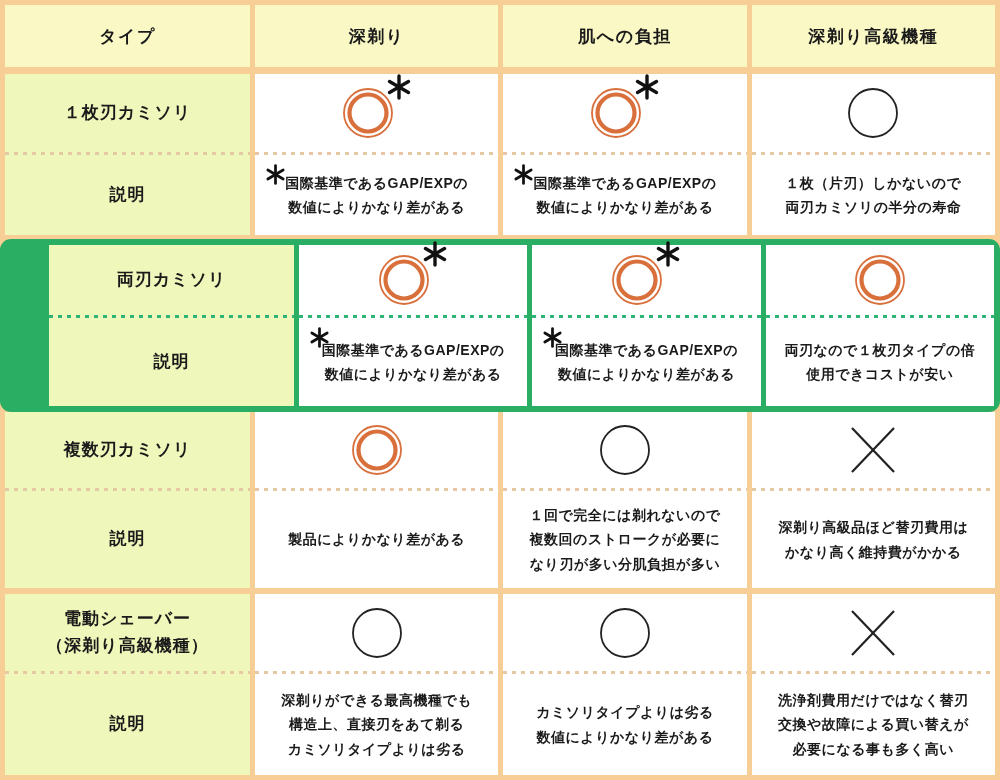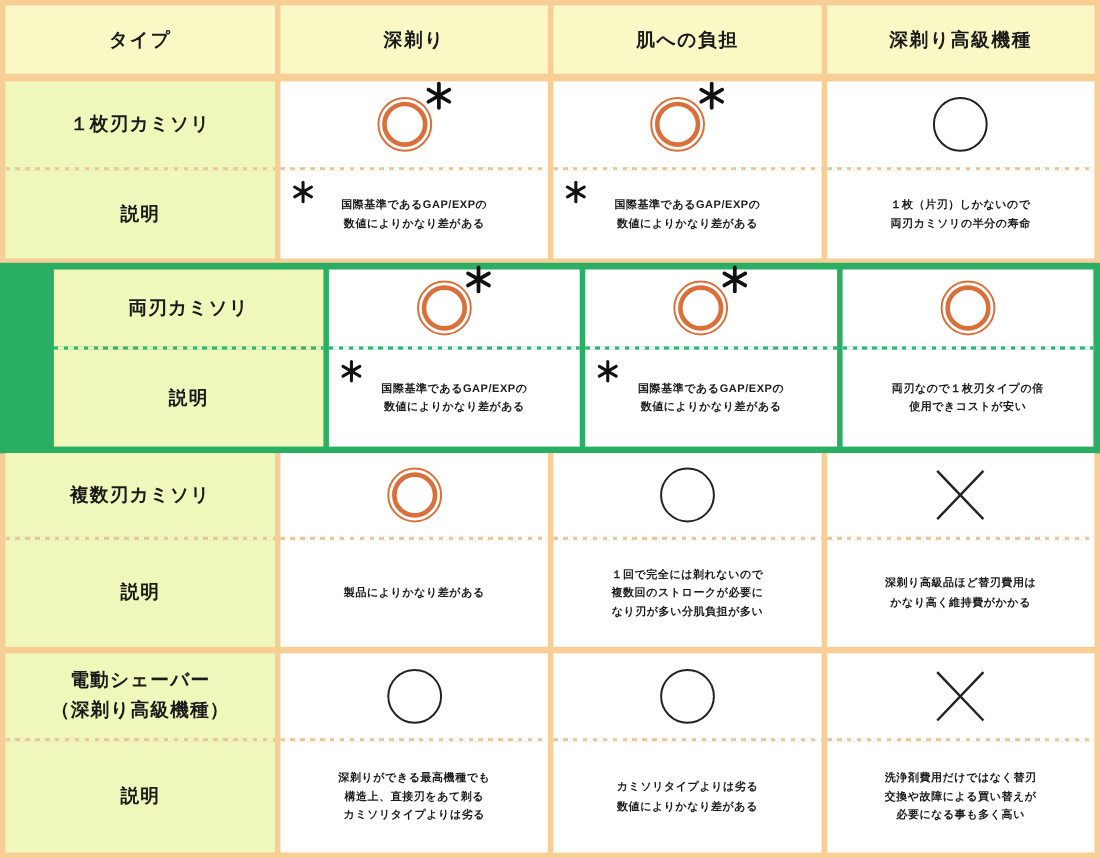--- a/index.html
+++ b/index.html
@@ -26,20 +26,21 @@
     background:var(--border-orange);
   }
   .header-cell{
     background:var(--header-bg);height:62px;
     display:flex;align-items:center;justify-content:center;
     font-size:17px;letter-spacing:1.5px;
   }
   .section{
     display:grid;grid-template-columns:245px 1fr 1fr 1fr;column-gap:5px;
     background:var(--border-orange);
+    border-radius:11px;
   }
   .sec-a{margin-top:7px;grid-template-rows:78px 3px 80px;}
   .sec-green{
     margin-top:4px;margin-left:-5px;margin-right:-5px;
     background:var(--green);border:6px solid var(--green);
     grid-template-rows:70px 3px 88px;
     padding-left:43px;
   }
   .sec-b{grid-template-rows:76px 3px 97px;}
   .sec-c{margin-top:6px;grid-template-rows:77px 3px 101px;}
@@ -48,21 +49,21 @@
   .white-cell{background:#FFFFFF;}
   .divider{
     height:3px;
     background-image:repeating-linear-gradient(90deg,var(--dot-orange) 0 4px,transparent 4px 9px);
   }
   .sec-green .divider{
     background-image:repeating-linear-gradient(90deg,var(--dot-green) 0 4px,transparent 4px 9px);
   }
   .divider.lab{background-color:var(--label-bg);}
   .divider.wht{background-color:#FFFFFF;}
-  .desc-cell{position:relative;font-size:10px;letter-spacing:0.5px;line-height:1.72;}
+  .desc-cell{position:relative;font-size:14px;letter-spacing:0.5px;line-height:1.72;}
   .desc-ast{position:absolute;left:10px;top:9px;line-height:0;}
   .sym-pair{display:inline-flex;align-items:flex-start;line-height:0;}
   .ast-mark{margin:-13px 0 0 -8px;}
 </style>
 </head>
 <body>
 
 <div class="board">
 
   <div class="header-row">

